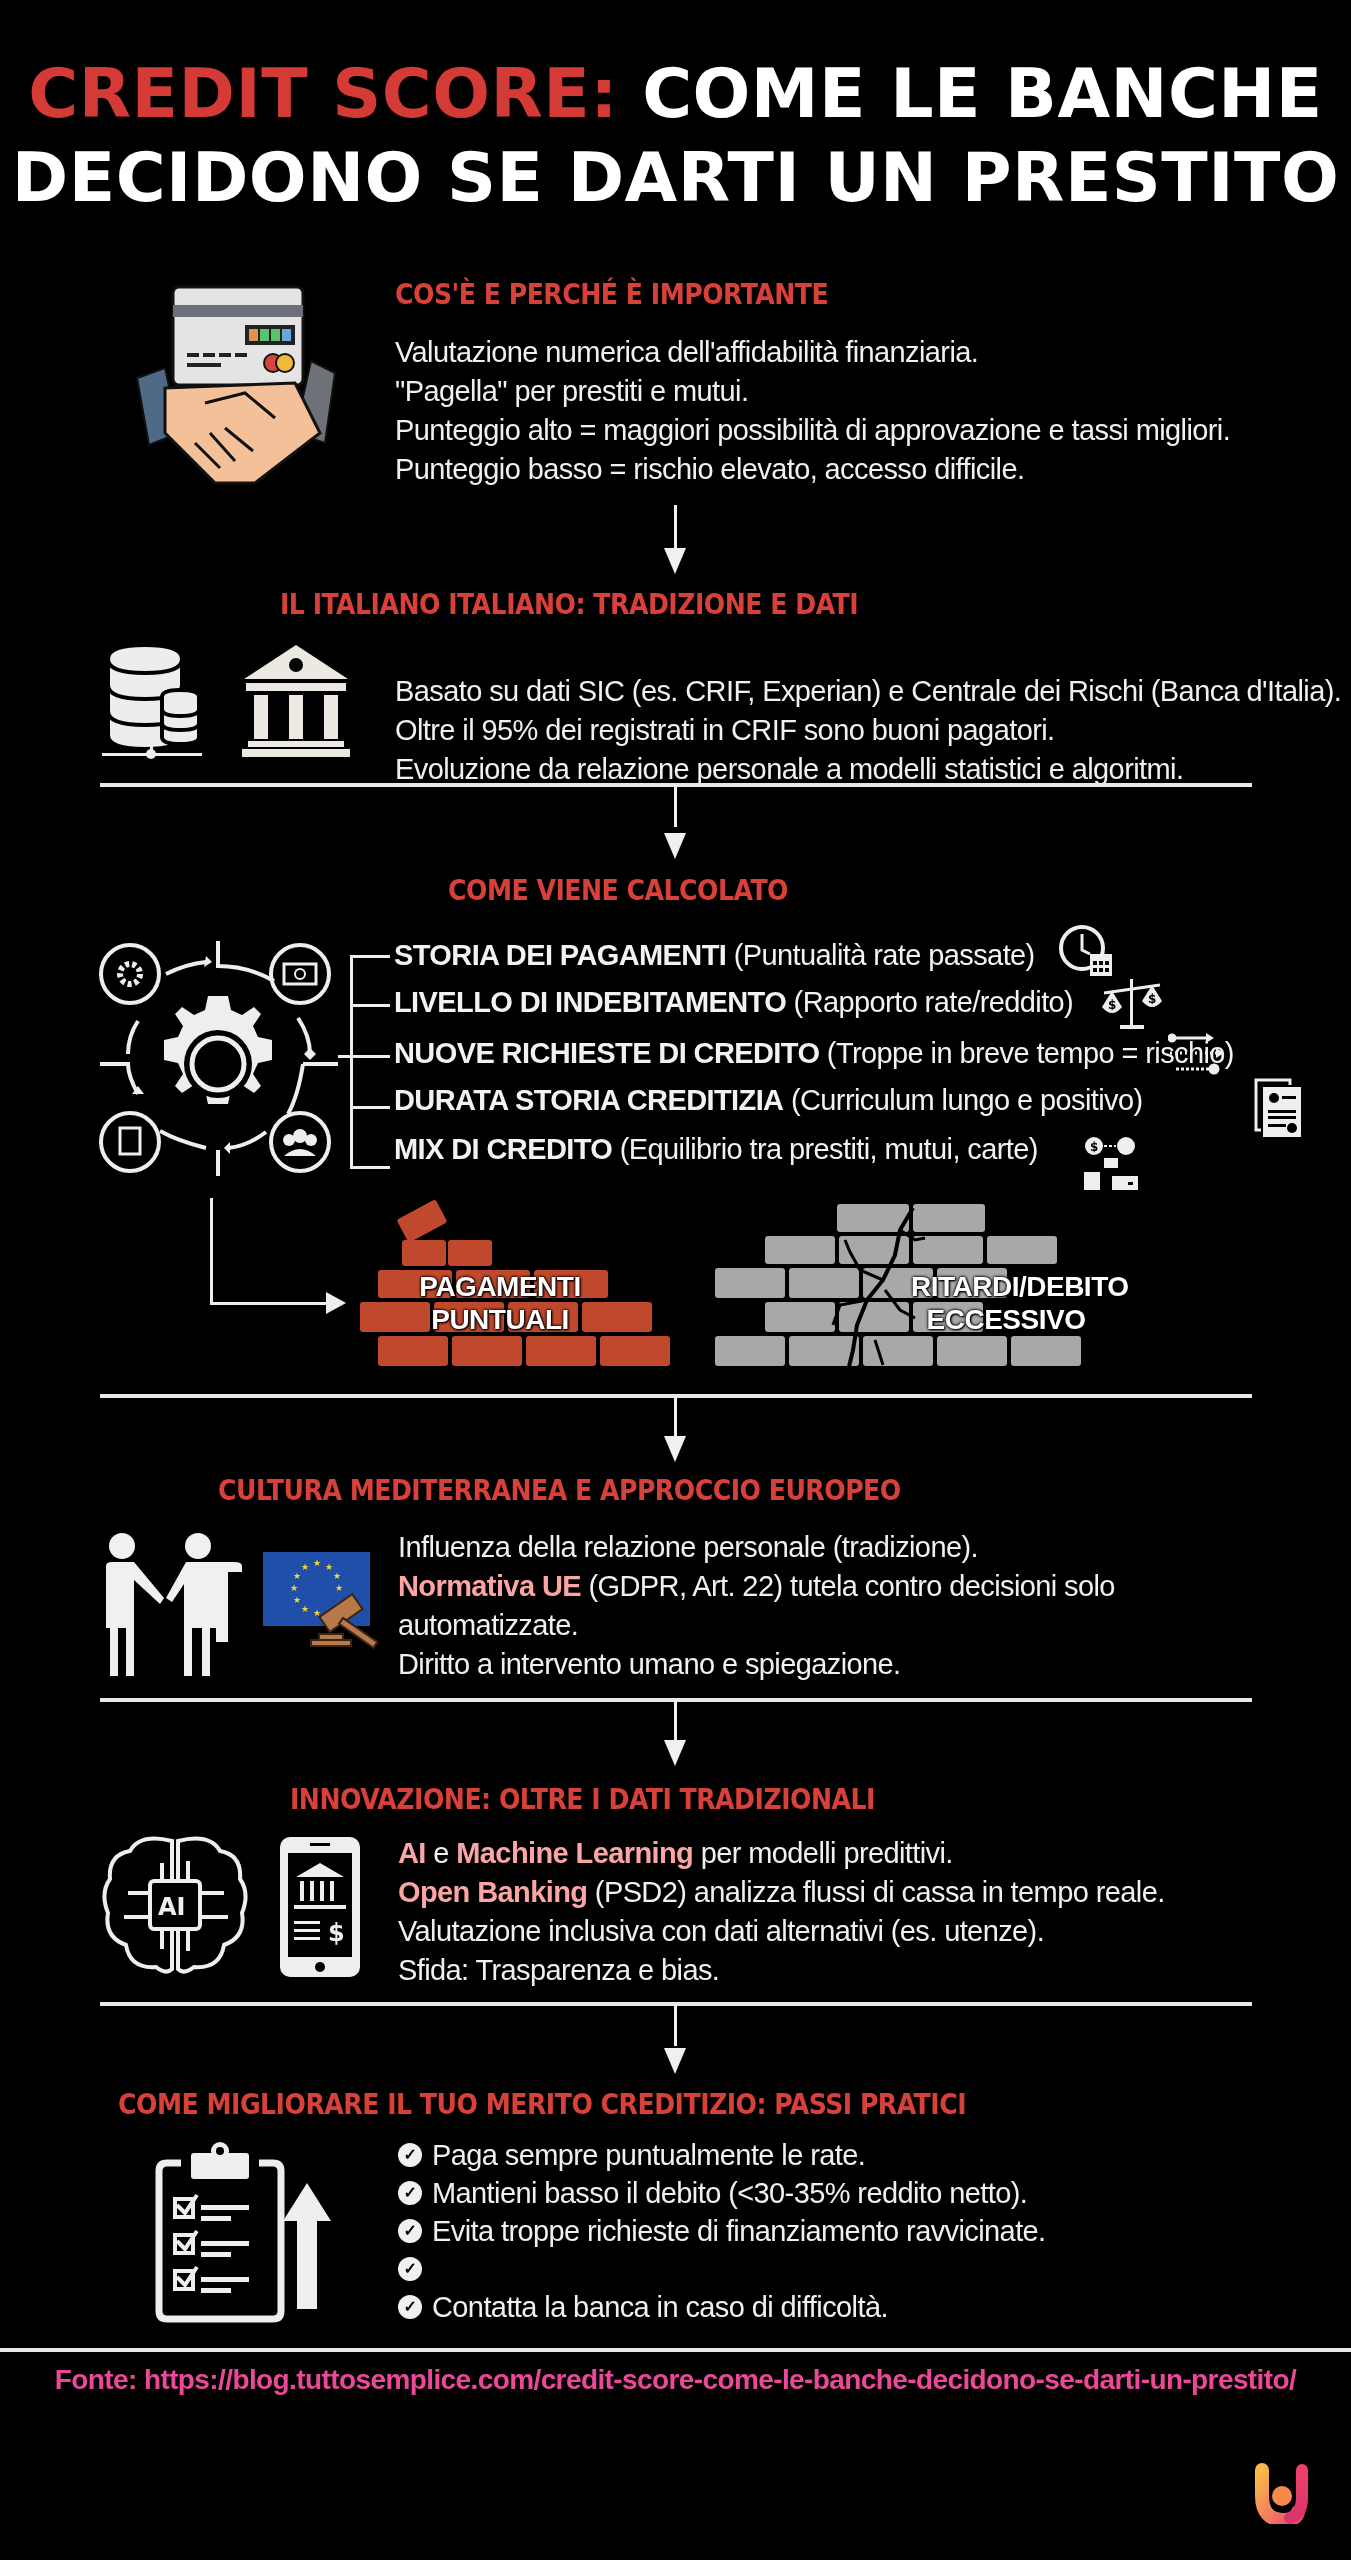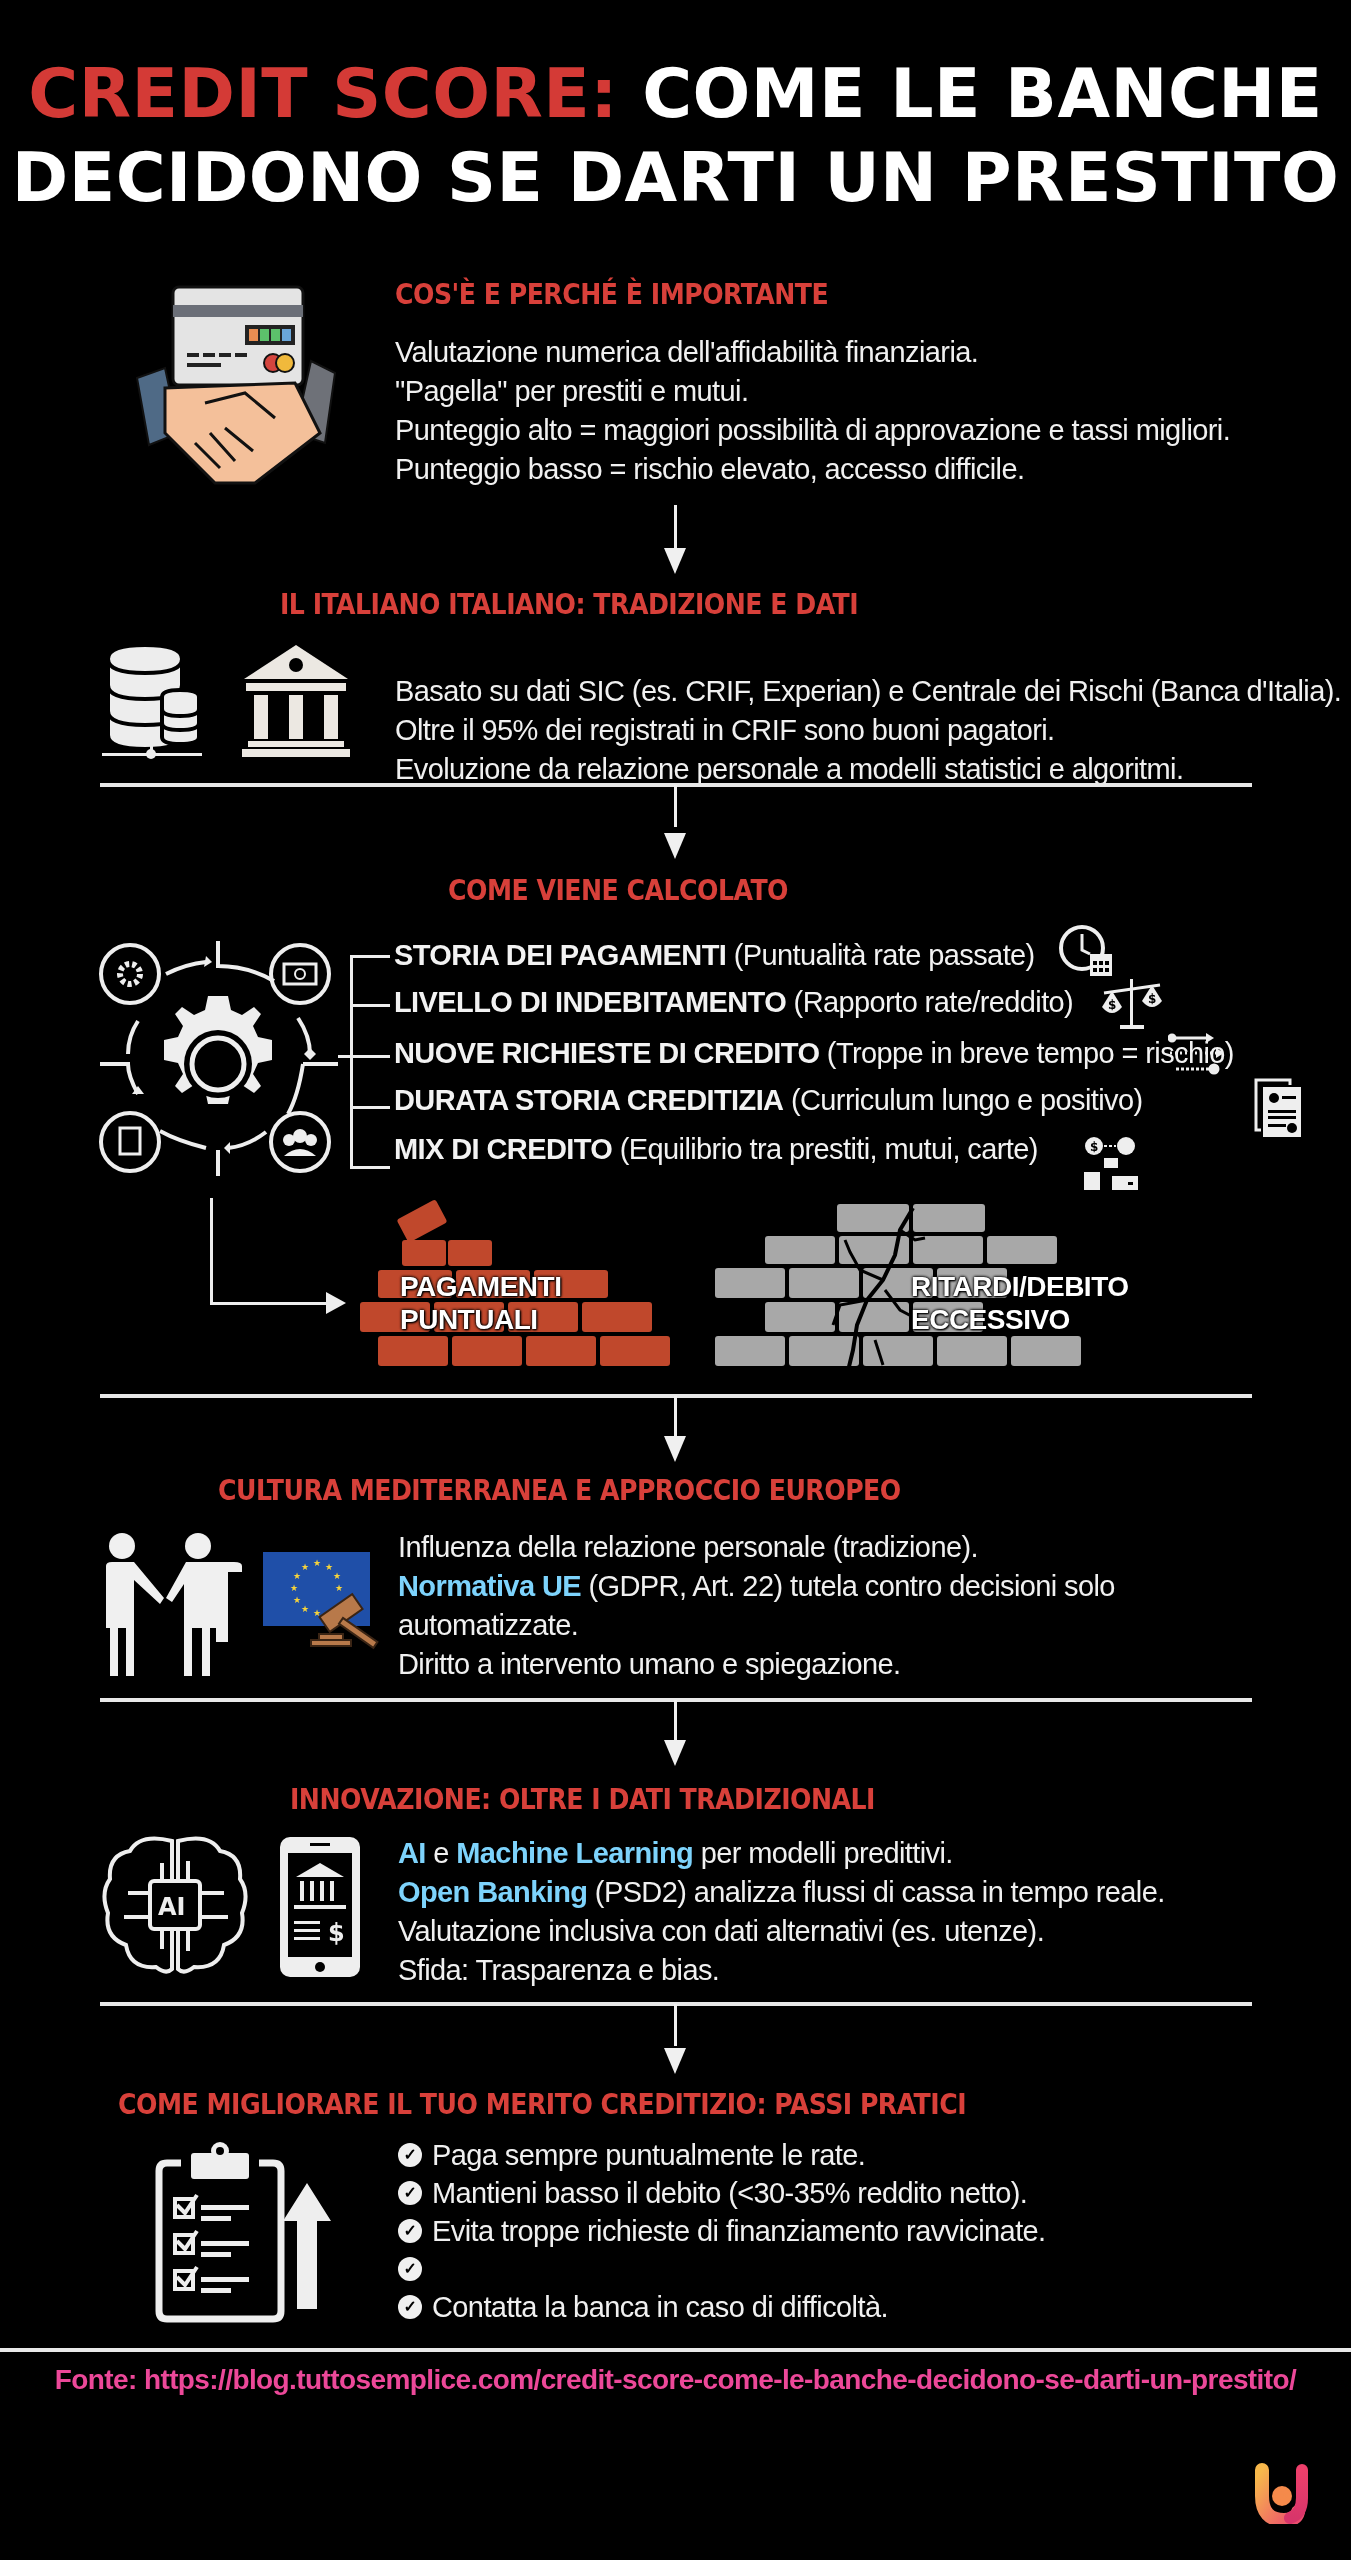--- a/index.html
+++ b/index.html
@@ -6,32 +6,32 @@
   body { width:1351px; height:2560px; position:relative; overflow:hidden; color:#f2f2f2;
          font-family:"Liberation Sans", "DejaVu Sans", sans-serif; }
   .abs { position:absolute; }
   .title { left:0; width:1351px; top:52px; text-align:center; font-weight:700; font-size:68px;
            line-height:84px; letter-spacing:0.5px; color:#fff; font-family:"DejaVu Sans", sans-serif; }
   .title .red { color:#d43a36; }
   .h { color:#d8403a; font-weight:700; font-family:"DejaVu Sans Condensed","DejaVu Sans", sans-serif;
        font-size:28px; letter-spacing:-0.5px; white-space:nowrap; }
   .body { font-size:29px; line-height:39px; color:#f0f0f0; letter-spacing:-0.6px;
           font-family:"Liberation Sans Narrow","Liberation Sans", sans-serif; }
-  .body b { font-weight:700; color:#7dd3fc; }
+  .body b { font-weight:700; color:#fca5a5; }
   .rule { height:4px; background:#e8e8e8; }
   .vline { width:3px; background:#f0f0f0; }
   .arrowhead { width:0; height:0; border-left:11px solid transparent; border-right:11px solid transparent;
                border-top:26px solid #f0f0f0; }
   .factor { font-size:29px; line-height:47px; white-space:nowrap; letter-spacing:-0.6px;
             font-family:"Liberation Sans Narrow","Liberation Sans", sans-serif; }
   .factor b { font-weight:700; }
   .brick { position:absolute; border-radius:3px; }
   .br-red { background:#c0482c; }
   .br-gray { background:#a8a8a8; }
-  .wall-label { position:absolute; color:#fff; font-weight:700; font-size:28px; line-height:33px; text-align:left;
+  .wall-label { position:absolute; color:#fff; font-weight:700; font-size:28px; line-height:33px; text-align:center;
                 letter-spacing:-0.5px; text-shadow:0 0 3px #000, 0 0 3px #000, 1px 1px 2px #000;
                 font-family:"Liberation Sans Narrow","Liberation Sans", sans-serif; }
   .check-list .row { display:flex; align-items:center; height:38px; }
   .check { width:24px; height:24px; border-radius:50%; background:#f0f0f0; color:#000; font-size:16px;
            line-height:24px; text-align:center; font-weight:700; margin-right:10px; flex:none; }
   .source { left:0; width:1351px; top:2364px; text-align:center; font-size:28px; font-weight:700; color:#ec4899;
             letter-spacing:-0.6px; font-family:"Liberation Sans Narrow","Liberation Sans", sans-serif; }
 </style>
 </head>
 <body>

